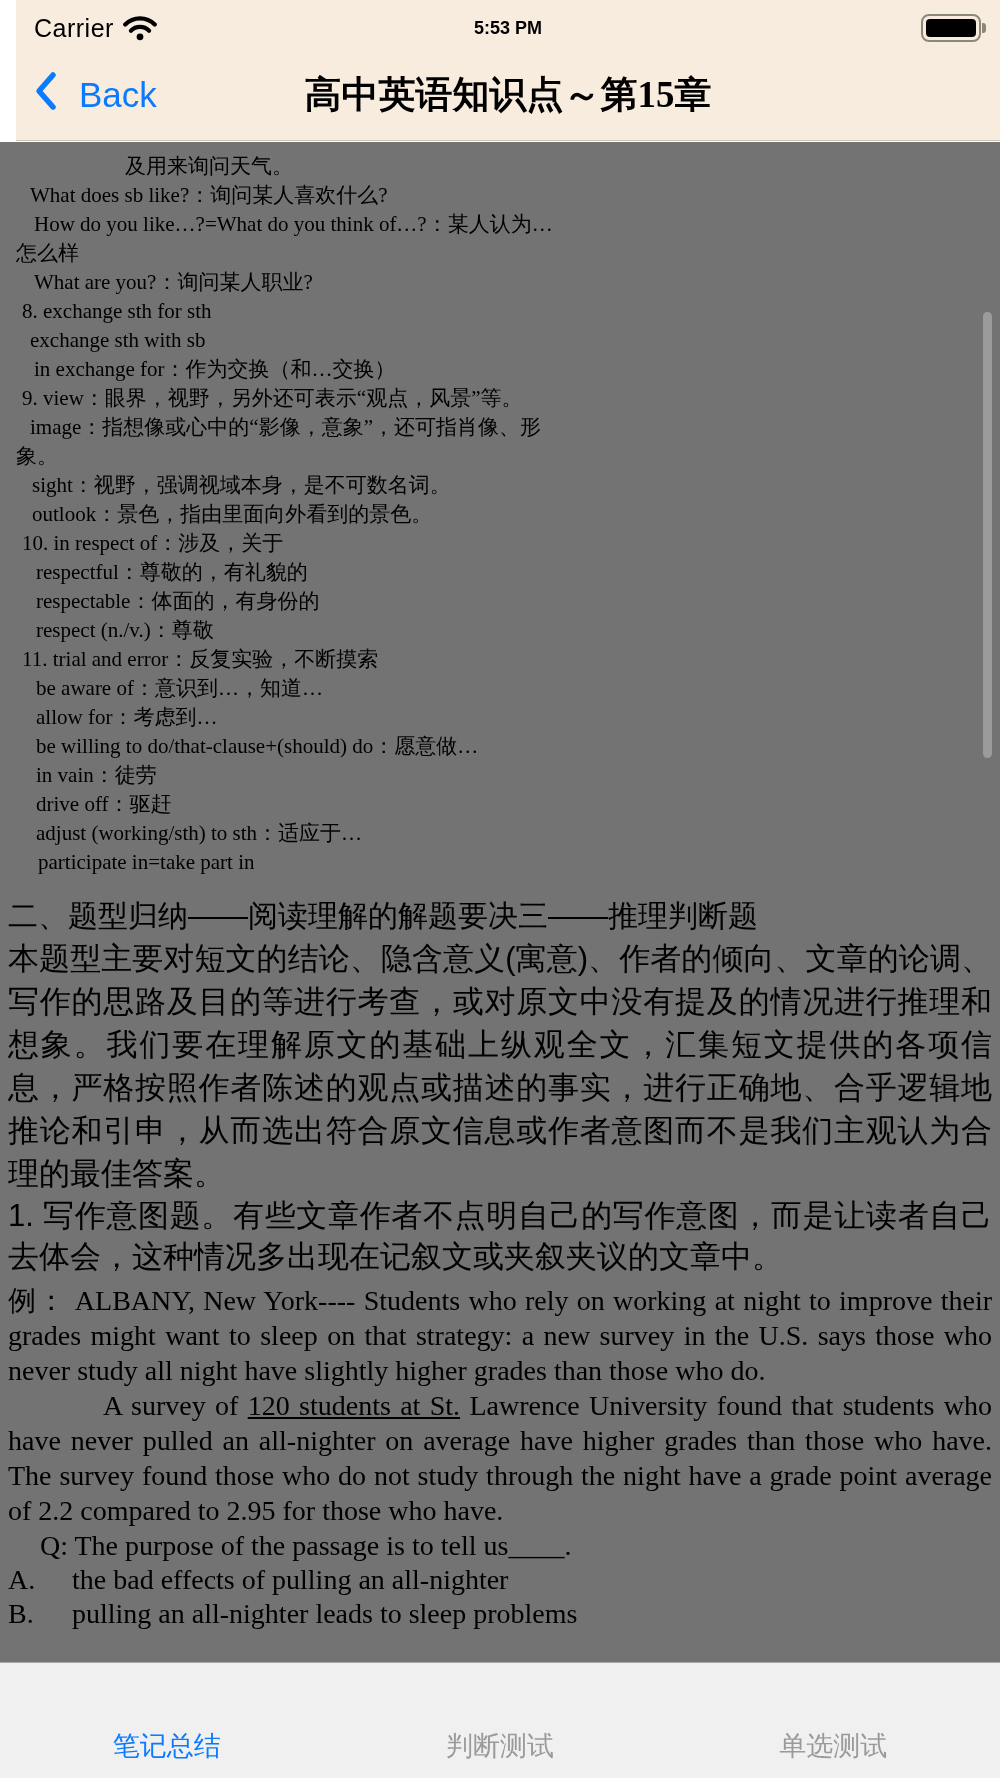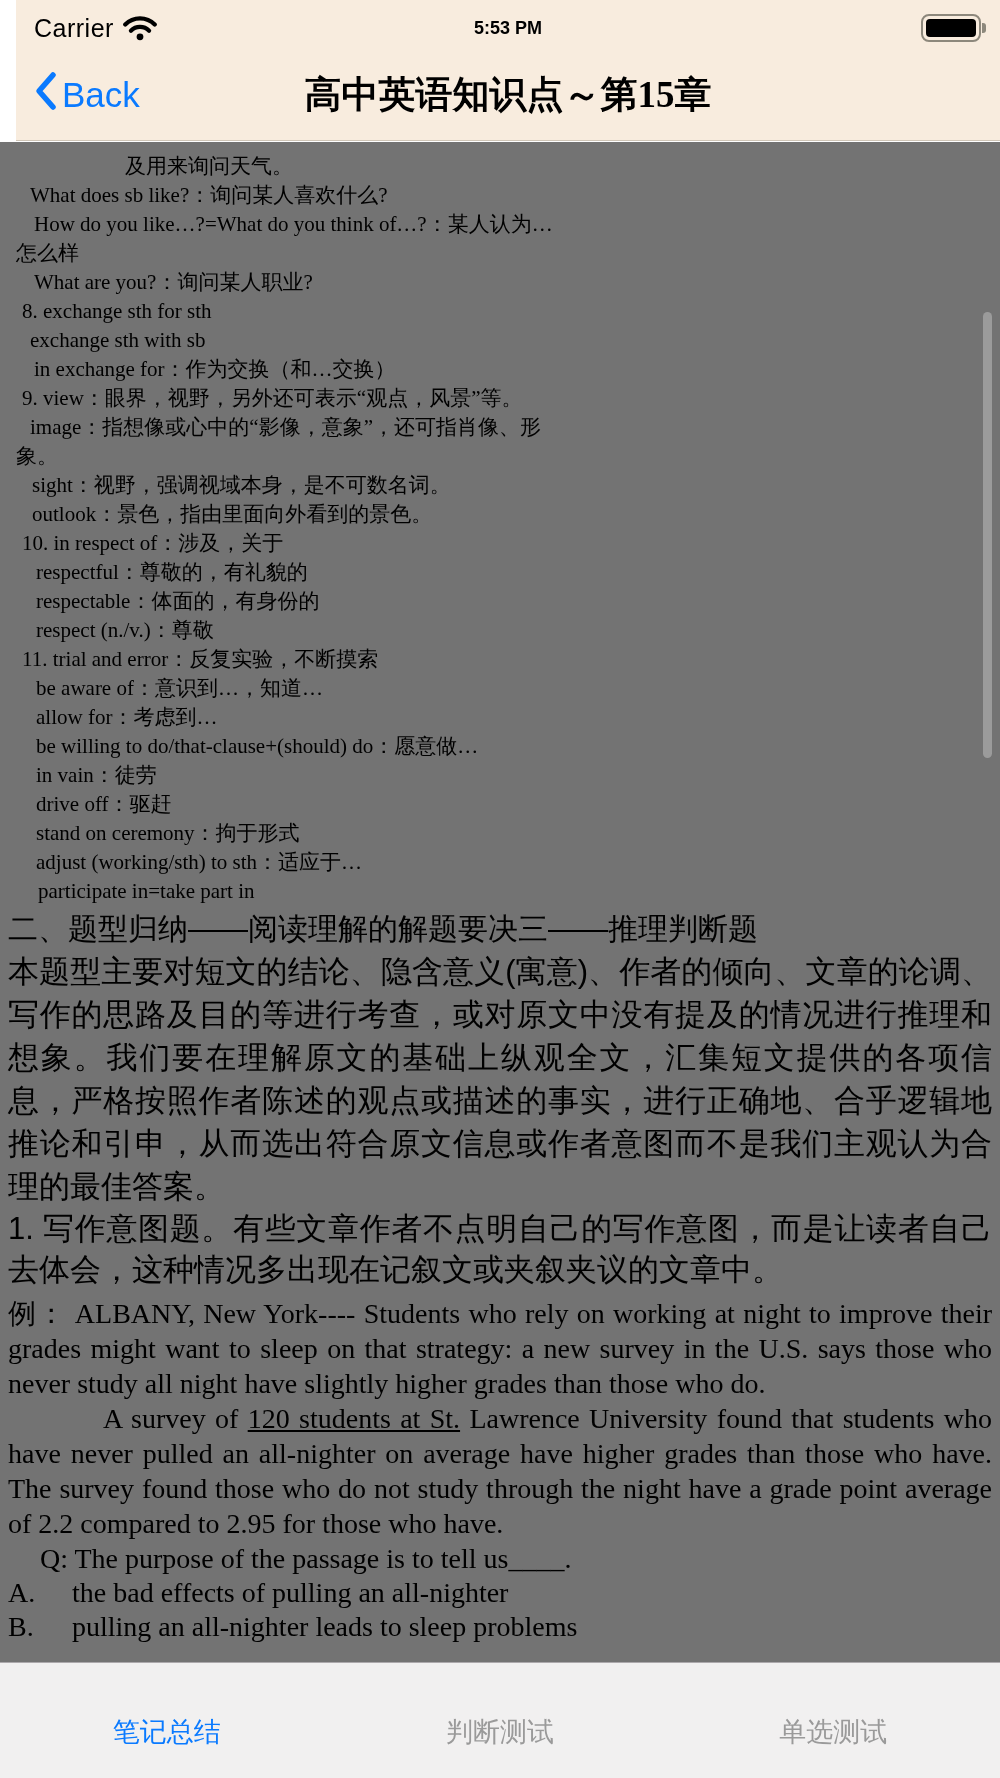--- a/index.html
+++ b/index.html
@@ -38,35 +38,35 @@
   .battery-nub {
     width:4px; height:10px; background:#8D887C;
     border-radius:0 3px 3px 0; margin-left:1px;
   }
   .nav-bar {
     position:relative; height:90px;
     display:flex; align-items:center; justify-content:center;
   }
   .back-button {
     position:absolute; left:16px; top:0; height:90px;
-    display:flex; align-items:center; gap:4px;
+    display:flex; align-items:center; gap:21px;
     color:#0A7AFF; font-size:35px; cursor:pointer;
   }
   .nav-title { font-size:37px; font-weight:700; color:#000;font-family:Liberation Serif, serif; }
 
   
   main {
     position:absolute; top:142px; bottom:116px; left:0; right:0;
     background:#737373; overflow:hidden; padding:10px 8px 0 8px;
     font-family:"Liberation Serif","DejaVu Serif",serif;
   }
   .note-line { font-size:21px; line-height:29px; white-space:nowrap; }
   .section-heading {
     font-family:"Liberation Sans","DejaVu Sans",sans-serif;
-    font-size:30px; font-weight:400; line-height:42px; margin-top:2px;
+    font-size:30px; font-weight:400; line-height:42px; margin-top:18px;
   }
   .zh {
     font-family:"Liberation Sans","DejaVu Sans",sans-serif;
     font-size:31px; line-height:43px; text-align:justify;
   }
   .zh.point { line-height:41px; }
   .en { font-size:28px; line-height:35px; text-align:justify; margin-top:6px; }
   .en.survey { text-indent:95px; margin-top:0; }
   .u { text-decoration:underline; }
   .question { font-size:28px; line-height:35px; text-align:left;margin-left:32px; }
@@ -76,21 +76,21 @@
   
   .scrollbar {
     position:absolute; right:8px; top:312px; width:9px; height:446px;
     background:#9B9B9B; border-radius:5px;
   }
 
   
   footer {
     position:absolute; left:0; right:0; bottom:0; height:116px;
     background:#F1F0F0; border-top:1px solid #ACA9AC;
-    display:flex; align-items:flex-end; padding-bottom:28px;
+    display:flex; align-items:flex-end; padding-bottom:14px;
   }
   .tab {
     flex:1; text-align:center; font-size:27px; color:#9A9A9A; cursor:pointer;
     font-family:"Liberation Sans","DejaVu Sans",sans-serif;
   }
   .tab.active { color:#0A7AFF; }
 </style>
 </head>
 <body>
 
@@ -147,21 +147,20 @@
       <div class="note-line" style="padding-left:14px">10. in respect of：涉及，关于</div>
       <div class="note-line" style="padding-left:28px">respectful：尊敬的，有礼貌的</div>
       <div class="note-line" style="padding-left:28px">respectable：体面的，有身份的</div>
       <div class="note-line" style="padding-left:28px">respect (n./v.)：尊敬</div>
       <div class="note-line" style="padding-left:14px">11. trial and error：反复实验，不断摸索</div>
       <div class="note-line" style="padding-left:28px">be aware of：意识到…，知道…</div>
       <div class="note-line" style="padding-left:28px">allow for：考虑到…</div>
       <div class="note-line" style="padding-left:28px">be willing to do/that-clause+(should) do：愿意做…</div>
       <div class="note-line" style="padding-left:28px">in vain：徒劳</div>
       <div class="note-line" style="padding-left:28px">drive off：驱赶</div>
-      <div class="note-line" style="padding-left:28px">stand on ceremony：拘于形式</div>
       <div class="note-line" style="padding-left:28px">adjust (working/sth) to sth：适应于…</div>
       <div class="note-line" style="padding-left:30px">participate in=take part in</div>
     </div>
 
     <div class="section-heading">二、题型归纳——阅读理解的解题要决三——推理判断题</div>
     <p class="zh">本题型主要对短文的结论、隐含意义(寓意)、作者的倾向、文章的论调、写作的思路及目的等进行考查，或对原文中没有提及的情况进行推理和想象。我们要在理解原文的基础上纵观全文，汇集短文提供的各项信息，严格按照作者陈述的观点或描述的事实，进行正确地、合乎逻辑地推论和引申，从而选出符合原文信息或作者意图而不是我们主观认为合理的最佳答案。</p>
     <p class="zh point">1. 写作意图题。有些文章作者不点明自己的写作意图，而是让读者自己去体会，这种情况多出现在记叙文或夹叙夹议的文章中。</p>
 
     <p class="en">例： ALBANY, New York---- Students who rely on working at night to improve their grades might want to sleep on that strategy: a new survey in the U.S. says those who never study all night have slightly higher grades than those who do.</p>
     <p class="en survey"><span>A survey of </span><span class="u">120 students at St.</span><span> Lawrence University found that students who have never pulled an all-nighter on average have higher grades than those who have. The survey found those who do not study through the night have a grade point average of 2.2 compared to 2.95 for those who have.</span></p>

